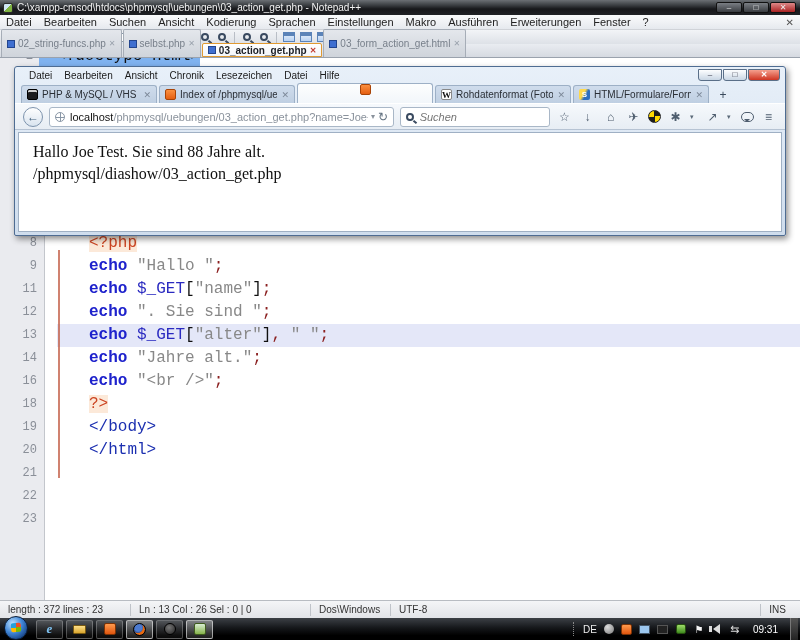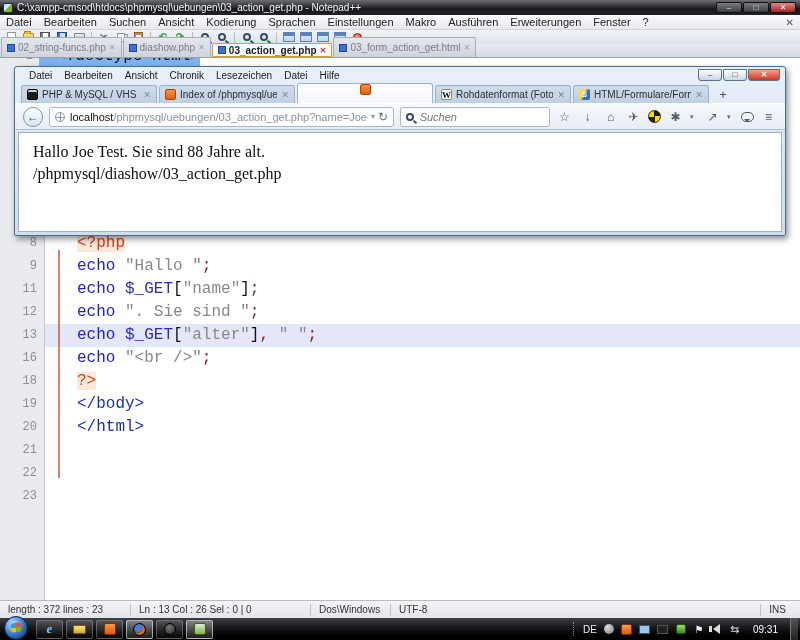--- a/index.html
+++ b/index.html
@@ -41,41 +41,41 @@
   .shape-paste::before{content:"";position:absolute;left:1px;top:2px;width:5px;height:7px;background:#fff;}
   .glyph-green{color:#2f9d3a;font-weight:bold;}
   .shape-mag{width:8px;height:8px;border:2px solid #3a4a60;border-radius:50%;position:relative;}
   .shape-mag::after{content:"";position:absolute;left:5px;top:6px;width:4px;height:2px;background:#3a4a60;transform:rotate(40deg);}
   .shape-winblue{width:12px;height:10px;background:linear-gradient(#eaf2fc,#b9d2f2);border:1px solid #5b83b8;}
   .shape-winblue::before{content:"";display:block;height:3px;background:#5b83b8;}
   .shape-reddot{width:9px;height:9px;border-radius:50%;background:radial-gradient(circle at 35% 30%,#ff9a7a,#d42a10);border:1px solid #7e1503;}
 
   .npp-tabbar{position:absolute;left:0;top:44px;width:800px;height:14px;
     background:linear-gradient(#e9ecf1,#d6dae1);display:flex;align-items:flex-end;border-bottom:1px solid #9aa2ad;}
-  .ntab{height:20px;display:flex;align-items:center;gap:3px;padding:0 5px;font-size:10px;color:#777f8a;
+  .ntab{height:28px;display:flex;align-items:center;gap:3px;padding:0 5px;font-size:10px;color:#777f8a;
     background:linear-gradient(#e4e7ec,#cfd4db);border:1px solid #a6adb7;border-bottom:none;margin-left:1px;border-radius:2px 2px 0 0;}
   .ntab.active{background:linear-gradient(#ffffff,#f3f6fa);border:1px solid #e09a32;color:#1b1e24;font-weight:bold;height:14px;}
   .ntab .fic{width:8px;height:8px;background:#3f6fd0;border:1px solid #23458e;flex:none;}
   .ntab .tclose{font-size:8px;color:#9aa2ad;}
   .ntab.active .tclose{color:#c23b2e;font-weight:bold;}
 
   
   .editor{position:absolute;left:0;top:58px;width:800px;height:542px;background:#fff;overflow:hidden;}
   .gutter-bg{position:absolute;left:0;top:0;width:45px;height:100%;background:#eaebef;border-right:1px solid #c3c6cc;}
   .partial-line{position:absolute;left:0;top:0;width:800px;height:8px;overflow:hidden;}
   .partial-inner{margin-top:-12px;display:flex;font:16px/20px "Liberation Mono",monospace;}
   .partial-inner .pnum{width:39px;text-align:right;padding-right:6px;color:#8a8f98;font-size:12px;background:#eaebef;}
   .partial-inner .ptxt{padding-left:17px;background:#7fb2ef;color:#101010;}
   .code-rows{position:absolute;left:0;top:174px;width:800px;}
   .code-row{display:flex;height:23px;}
   .code-num{width:45px;flex:none;text-align:right;padding-right:7px;color:#8a8f98;
     background:#eaebef;border-right:1px solid #c3c6cc;font:12px/23px "Liberation Mono",monospace;}
-  .code-text{flex:1;padding-left:32px;font:16px/23px "Liberation Mono",monospace;white-space:pre;color:#000;}
+  .code-text{flex:1;padding-left:32px;font:16px/23px "Liberation Mono",monospace;white-space:pre;color:#000;margin-left:12px;}
   .code-row.current .code-text{background:#e4e7f8;}
-  .seg-kw{color:#1e22cc;font-weight:normal;}
+  .seg-kw{color:#1e22cc;font-weight:bold;}
   .seg-var{color:#2a2ac0;}
   .seg-str{color:#888888;}
   .seg-com{color:#1f9d27;}
   .seg-pun{color:#8b2020;}
   .seg-brk{color:#101010;}
   .seg-php{color:#cc4422;background:#fce9d9;}
   .seg-tag{color:#1b2fb0;}
   .phpline{position:absolute;left:58px;top:192px;width:2px;height:228px;background:#c05840;opacity:.75;}
 
   
@@ -267,21 +267,21 @@
   </div>
 
   <div class="npp-tabbar">
     <span class="ntab">
       <span class="fic"></span>
       <span>02_string-funcs.php</span>
       <span class="tclose">✕</span>
     </span>
     <span class="ntab">
       <span class="fic"></span>
-      <span>diashow.php</span>
+      <span>selbst.php</span>
       <span class="tclose">✕</span>
     </span>
     <span class="ntab active">
       <span class="fic"></span>
       <span>03_action_get.php</span>
       <span class="tclose">✕</span>
     </span>
     <span class="ntab">
       <span class="fic"></span>
       <span>03_form_action_get.html</span>
@@ -310,20 +310,24 @@
           <span class="code-num">11</span>
           <span class="code-text"><span class="seg-kw">echo </span><span class="seg-var">$_GET</span><span class="seg-brk">[</span><span class="seg-str">"name"</span><span class="seg-brk">]</span><span class="seg-pun">;</span></span>
         </div>
         <div class="code-row">
           <span class="code-num">12</span>
           <span class="code-text"><span class="seg-kw">echo </span><span class="seg-str">". Sie sind "</span><span class="seg-pun">;</span></span>
         </div>
         <div class="code-row current">
           <span class="code-num">13</span>
           <span class="code-text"><span class="seg-kw">echo </span><span class="seg-var">$_GET</span><span class="seg-brk">[</span><span class="seg-str">"alter"</span><span class="seg-brk">]</span><span class="seg-pun">,</span><span class="seg-brk"> </span><span class="seg-str">" "</span><span class="seg-pun">;</span></span>
+        </div>
+        <div class="code-row">
+          <span class="code-num">14</span>
+          <span class="code-text"><span class="seg-kw">echo </span><span class="seg-str">"Jahre alt."</span><span class="seg-pun">;</span></span>
         </div>
         <div class="code-row">
           <span class="code-num">16</span>
           <span class="code-text"><span class="seg-kw">echo </span><span class="seg-str">"&lt;br /&gt;"</span><span class="seg-pun">;</span></span>
         </div>
         <div class="code-row">
           <span class="code-num">18</span>
           <span class="code-text"><span class="seg-php">?&gt;</span></span>
         </div>
         <div class="code-row">

